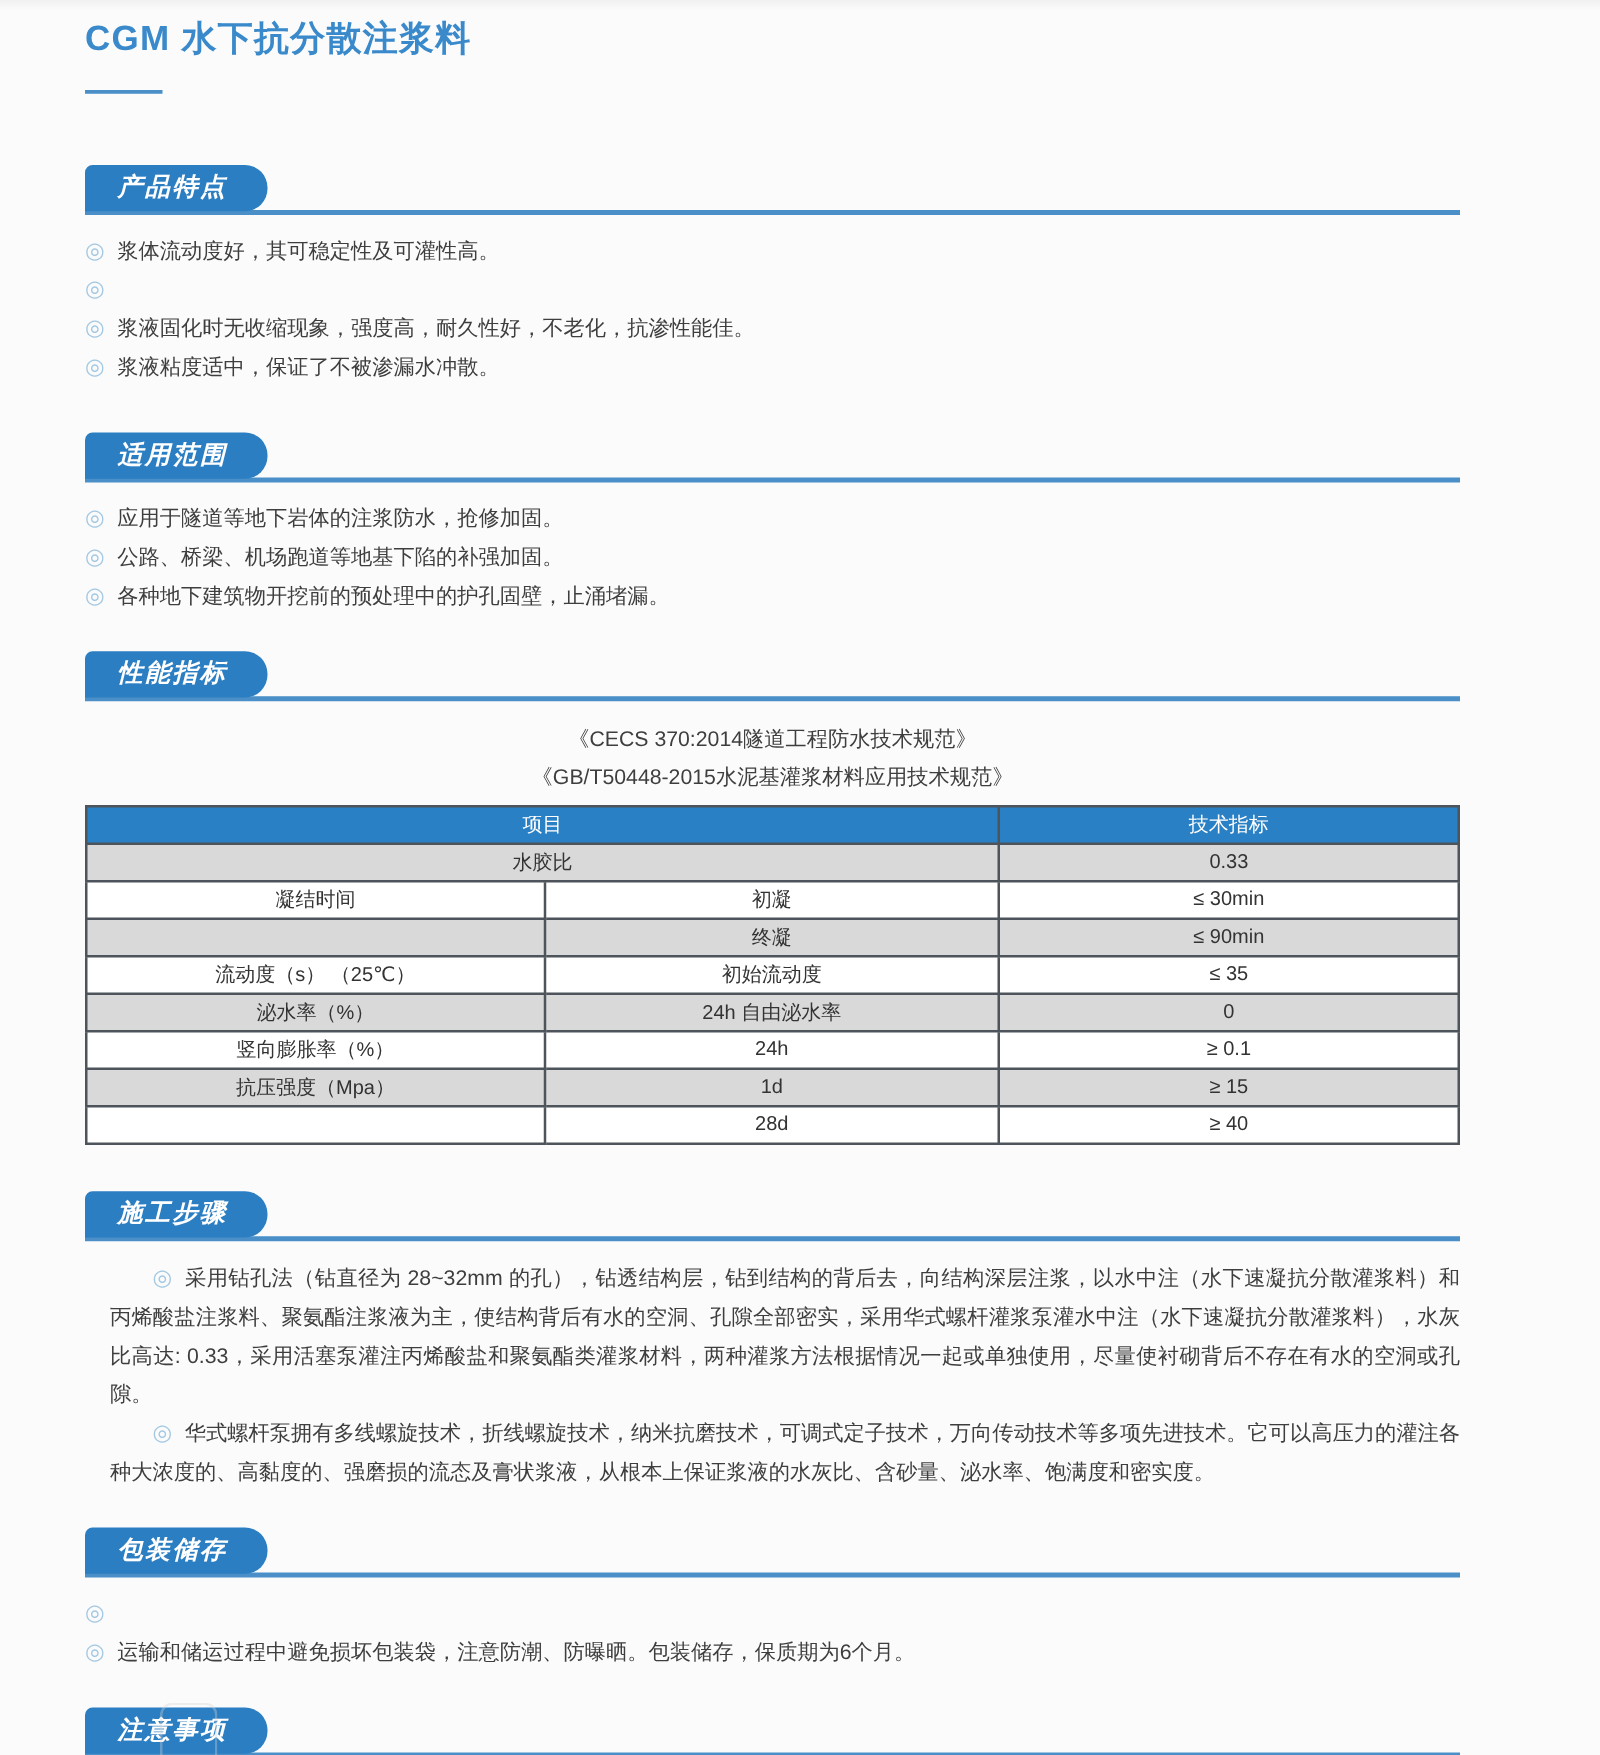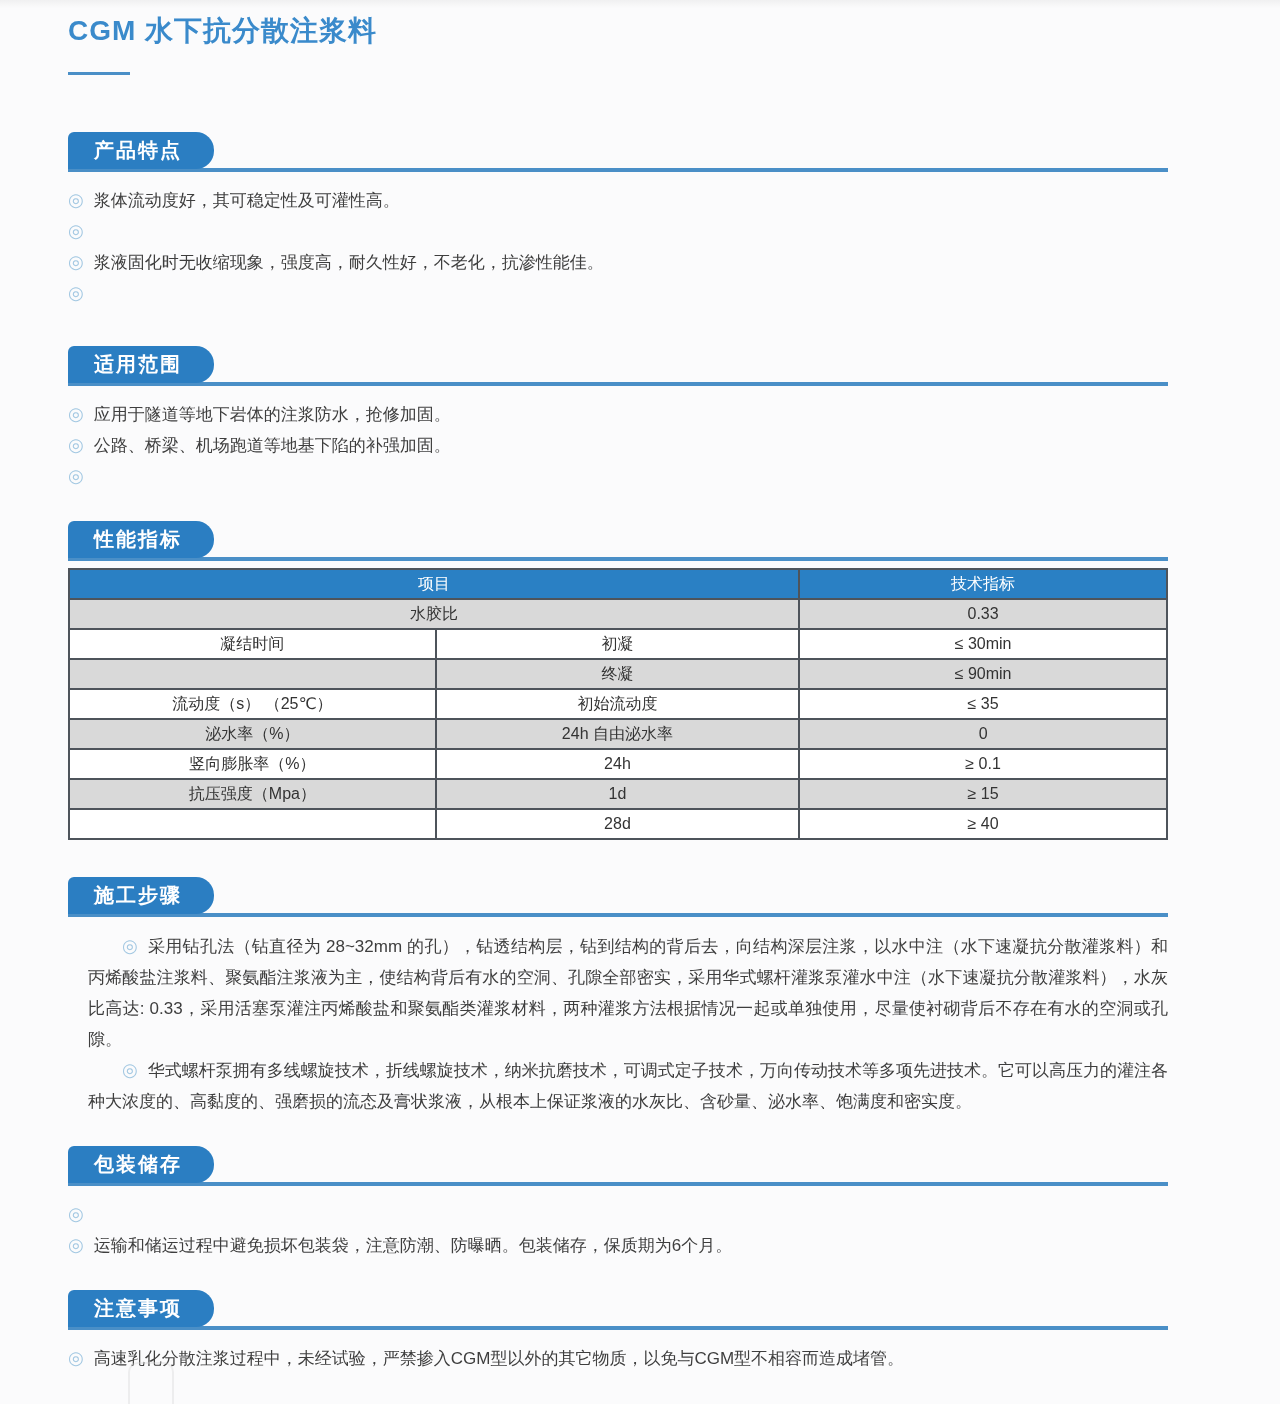--- a/index.html
+++ b/index.html
@@ -34,20 +34,21 @@
   .title-underline {
     width:62px; height:3px;
     background:#4a8fc7;
     margin-top:24px;
   }
   
   .sec-head {
     position:relative;
     height:41px;
     border-bottom:4px solid #4a8fc7;
+    font-style:italic;
   }
   .sec-badge {
     position:absolute; left:0; bottom:-1px;
     background:#2b7ec2;
     color:#ffffff;
     font-size:20px;
     font-weight:bold;
     letter-spacing:2px;
     line-height:37px;
     padding:0 32px 0 26px;
@@ -148,42 +149,48 @@
     </div>
     <div class="bullet-item">
       <span class="dot">◎</span>
     </div>
     <div class="bullet-item">
       <span class="dot">◎</span>
       <span>浆液固化时无收缩现象，强度高，耐久性好，不老化，抗渗性能佳。</span>
     </div>
     <div class="bullet-item">
       <span class="dot">◎</span>
+      <span>浆液粘度适中，保证了不被渗漏水冲散。</span>
     </div>
   </div>
 
   <div class="sec-head mt-sec-lg">
     <span class="sec-badge">适用范围</span>
   </div>
   <div class="bullets">
     <div class="bullet-item">
       <span class="dot">◎</span>
       <span>应用于隧道等地下岩体的注浆防水，抢修加固。</span>
     </div>
     <div class="bullet-item">
       <span class="dot">◎</span>
       <span>公路、桥梁、机场跑道等地基下陷的补强加固。</span>
     </div>
     <div class="bullet-item">
       <span class="dot">◎</span>
+      <span>各种地下建筑物开挖前的预处理中的护孔固壁，止涌堵漏。</span>
     </div>
   </div>
 
   <div class="sec-head mt-sec">
     <span class="sec-badge">性能指标</span>
+  </div>
+  <div class="standards">
+    <div class="standard-line">《CECS 370:2014隧道工程防水技术规范》</div>
+    <div class="standard-line">《GB/T50448-2015水泥基灌浆材料应用技术规范》</div>
   </div>
 
   <table class="perf">
     <colgroup>
         <col style="width:33.4%">
         <col style="width:33.1%">
         <col style="width:33.5%">
       </colgroup>
     <tbody>
       <tr class="row-head">

